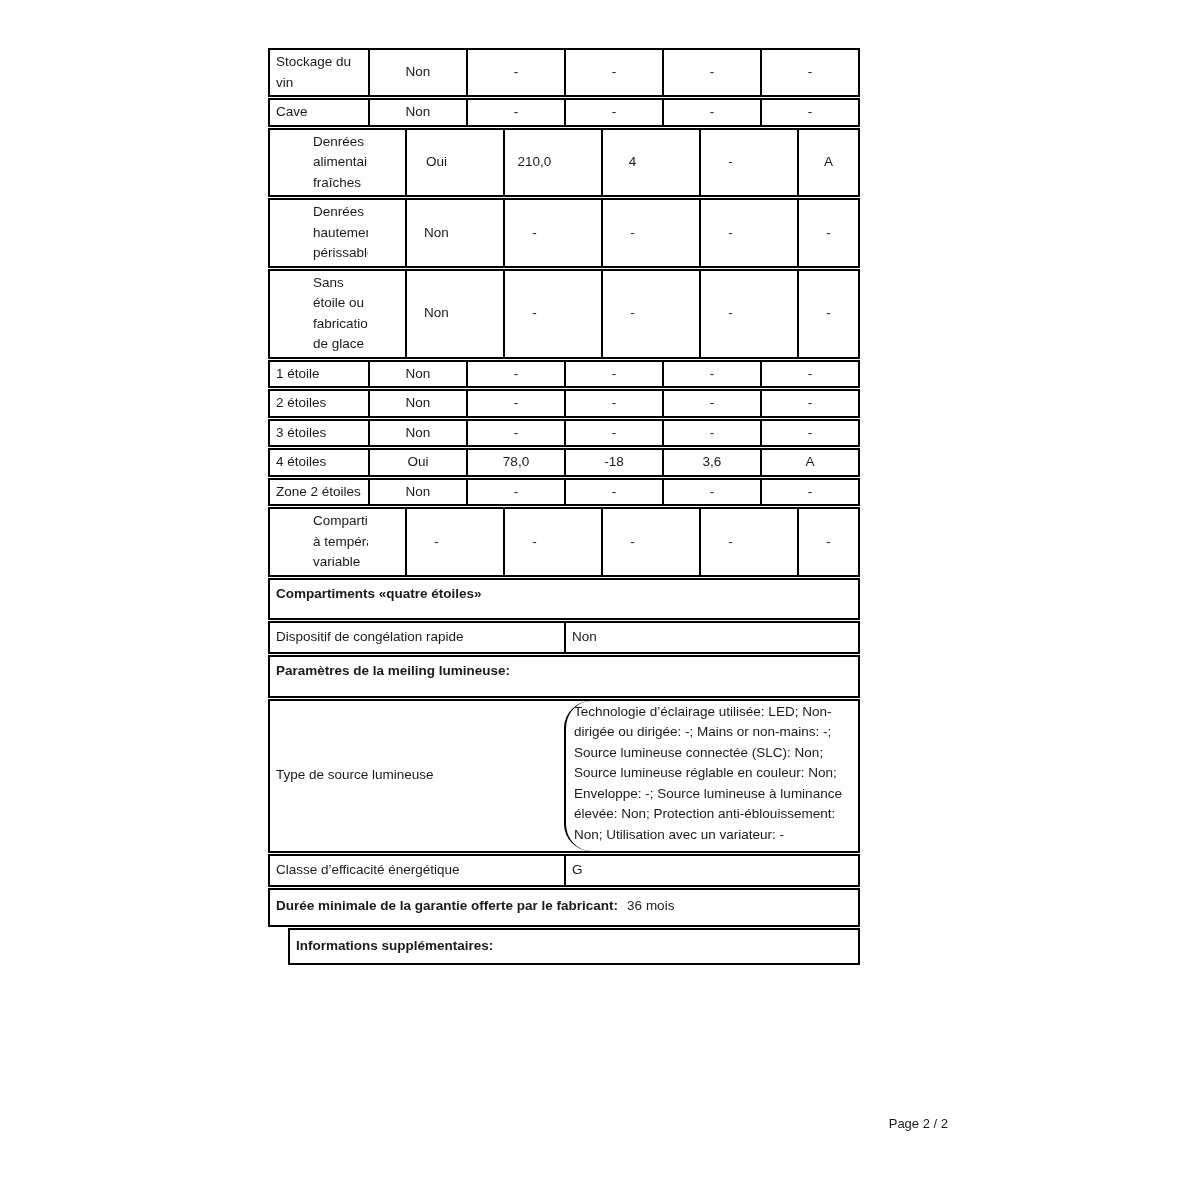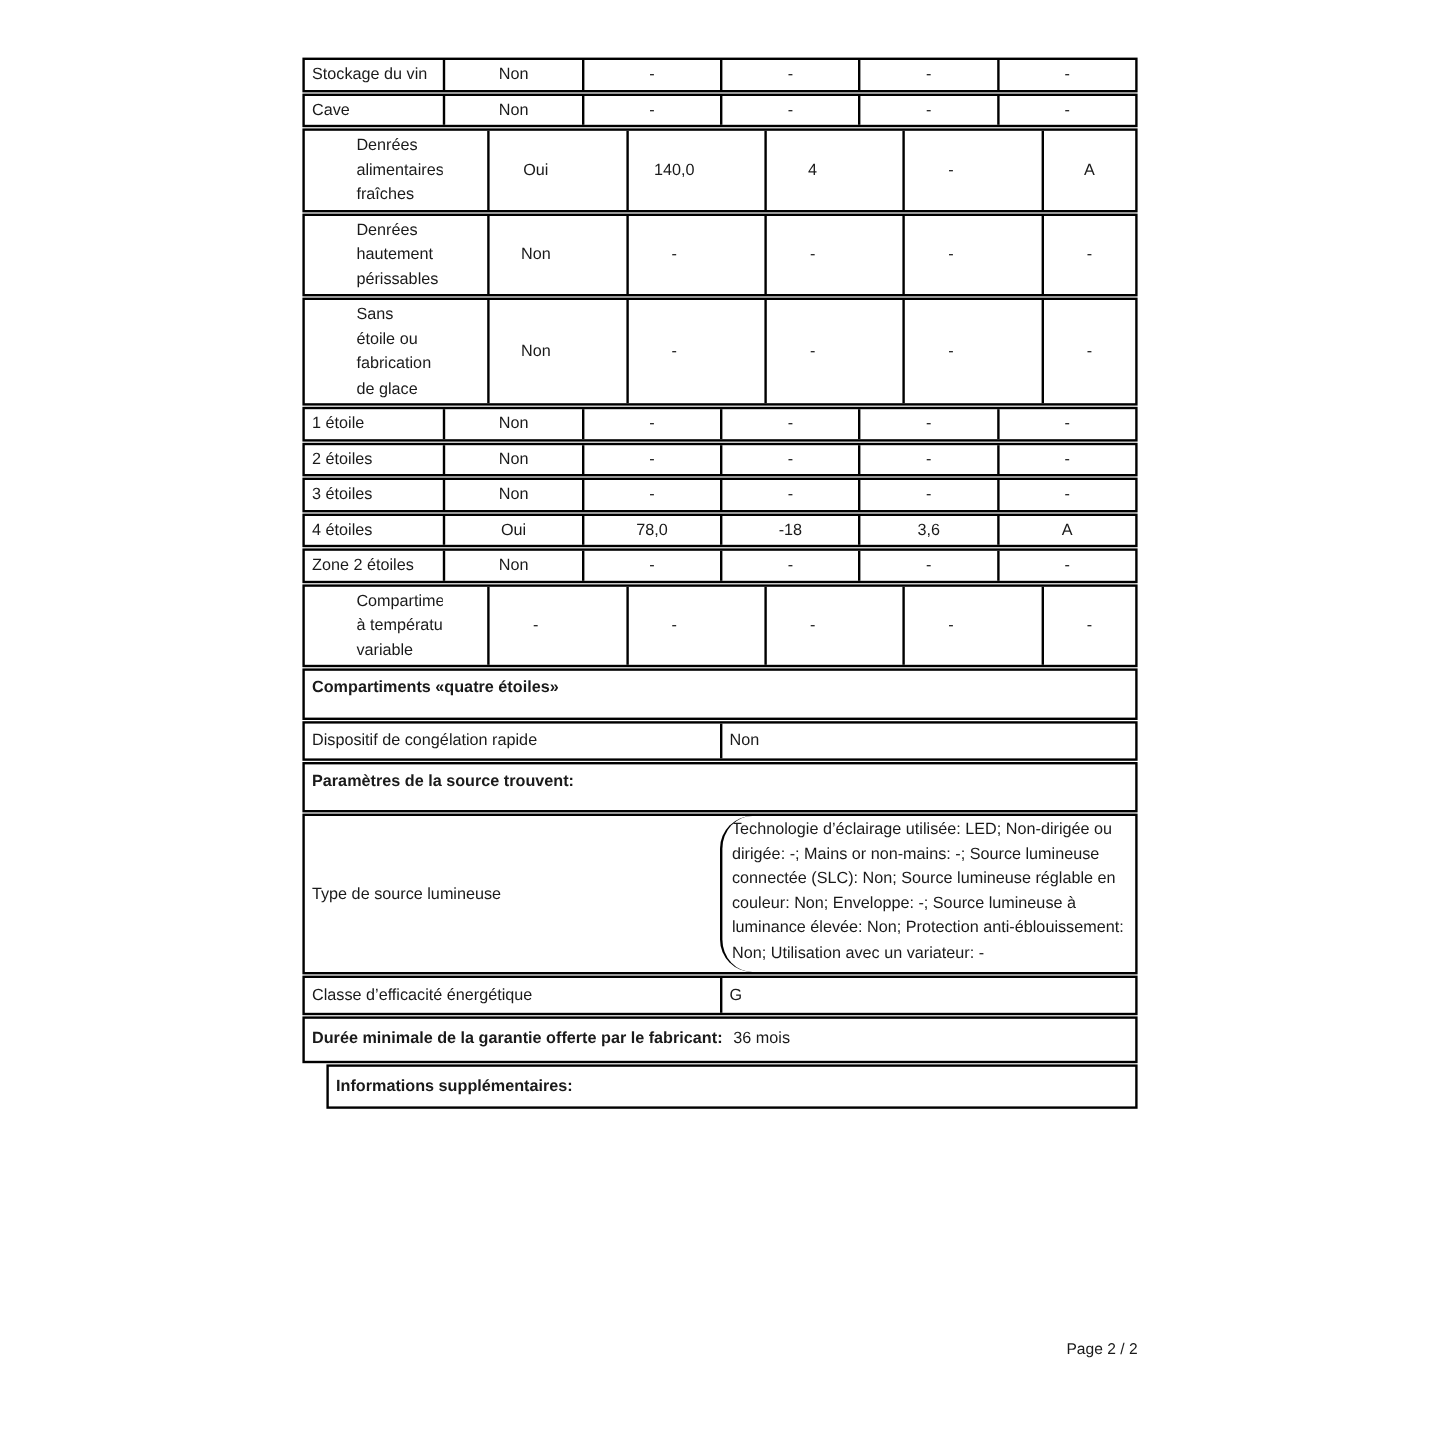--- a/index.html
+++ b/index.html
@@ -9,23 +9,23 @@
   }
   body {
     width: 1200px;
     height: 1200px;
     position: relative;
     font-family: "Liberation Sans", "DejaVu Sans", sans-serif;
     color: #1a1a1a;
   }
   .sheet {
     position: absolute;
-    left: 252px;
+    left: 268px;
     top: 48px;
-    width: 696px;
+    width: 592px;
   }
   .row {
     display: grid;
     border: 2px solid #000;
     margin-top: 1px;
     background: #fff;
     box-sizing: border-box;
   }
   .row:first-child { margin-top: 0; }
   .cols6 { grid-template-columns: repeat(6, 1fr); }
@@ -103,21 +103,21 @@
     <div class="cell">Non</div>
     <div class="cell">-</div>
     <div class="cell">-</div>
     <div class="cell">-</div>
     <div class="cell">-</div>
   </div>
 
   <div class="row cols6 tall">
     <div class="cell label">Denrées alimentaires fraîches</div>
     <div class="cell">Oui</div>
-    <div class="cell">140,0</div>
+    <div class="cell">210,0</div>
     <div class="cell">4</div>
     <div class="cell">-</div>
     <div class="cell">A</div>
   </div>
 
   <div class="row cols6 tall">
     <div class="cell label">Denrées hautement périssables</div>
     <div class="cell">Non</div>
     <div class="cell">-</div>
     <div class="cell">-</div>
@@ -191,21 +191,21 @@
   <div class="row full hdr">
     <div class="cell label">Compartiments «quatre étoiles»</div>
   </div>
 
   <div class="row cols2 midrow">
     <div class="cell label">Dispositif de congélation rapide</div>
     <div class="cell label">Non</div>
   </div>
 
   <div class="row full hdr">
-    <div class="cell label">Paramètres de la source trouvent:</div>
+    <div class="cell label">Paramètres de la meiling lumineuse:</div>
   </div>
 
   <div class="row cols2 lightrow">
     <div class="cell label">Type de source lumineuse</div>
     <div class="cell value-text">Technologie d’éclairage utilisée: LED; Non-dirigée ou dirigée: -; Mains or non-mains: -; Source lumineuse connectée (SLC): Non; Source lumineuse réglable en couleur: Non; Enveloppe: -; Source lumineuse à luminance élevée: Non; Protection anti-éblouissement: Non; Utilisation avec un variateur: -</div>
   </div>
 
   <div class="row cols2 midrow">
     <div class="cell label">Classe d’efficacité énergétique</div>
     <div class="cell label">G</div>

